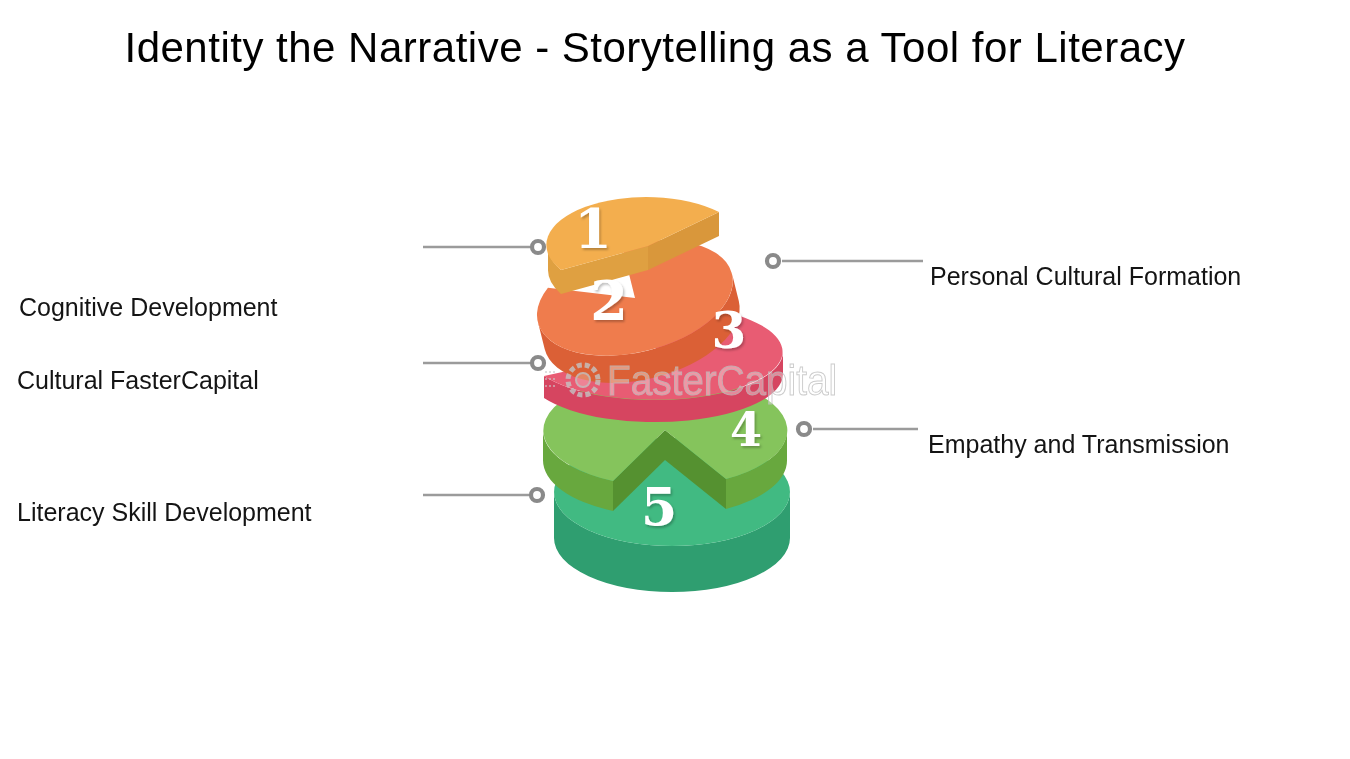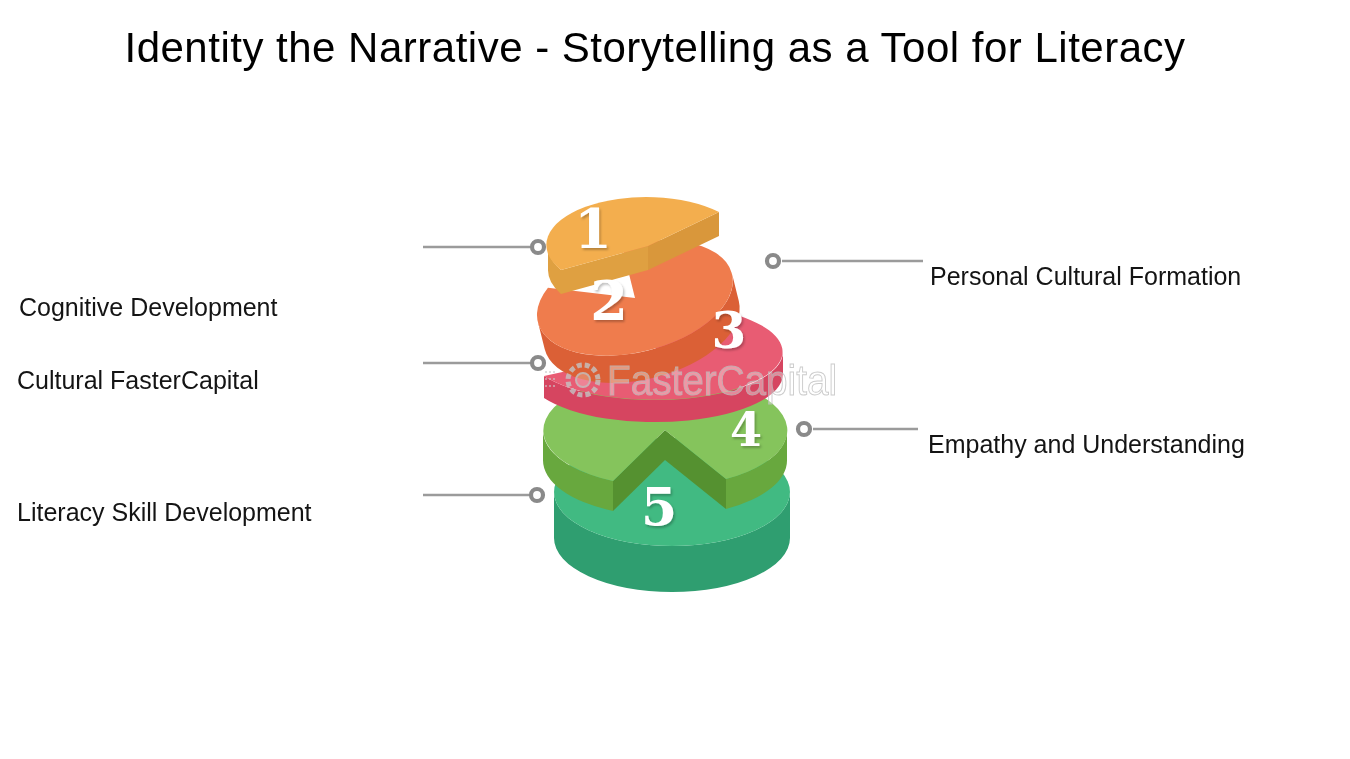--- a/index.html
+++ b/index.html
@@ -92,13 +92,13 @@
     <circle cx="804" cy="429" r="6"></circle>
   </g>
 </svg>
 
 <div class="title">Identity the Narrative - Storytelling as a Tool for Literacy</div>
 
 <div class="lbl l1">Cognitive Development</div>
 <div class="lbl l3">Cultural FasterCapital</div>
 <div class="lbl l5">Literacy Skill Development</div>
 <div class="lbl r2">Personal Cultural Formation</div>
-<div class="lbl r4">Empathy and Understanding</div>
+<div class="lbl r4">Empathy and Transmission</div>
 
 </body></html>

